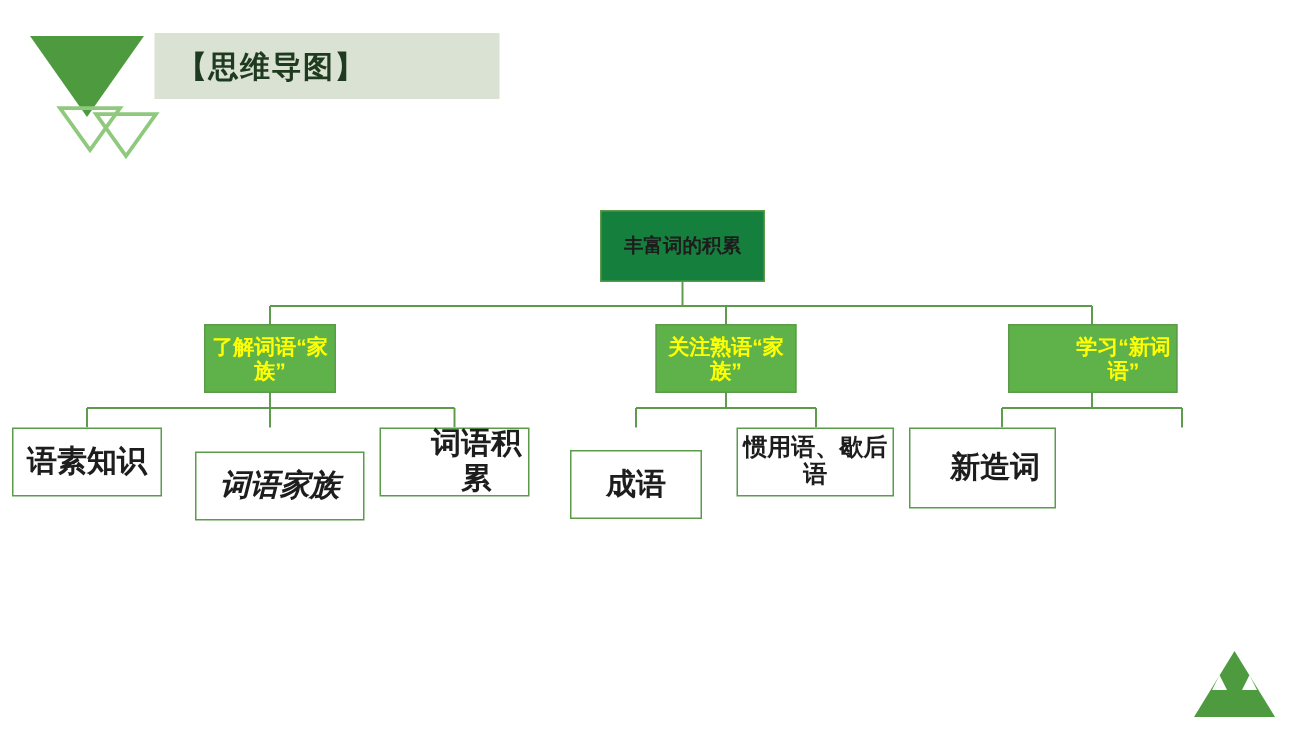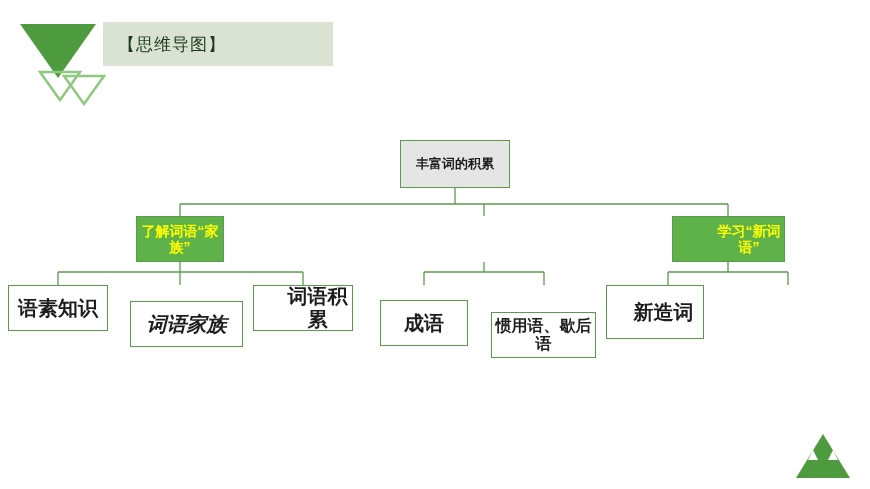--- a/index.html
+++ b/index.html
@@ -24,22 +24,22 @@
     height: 44px;
     background: #d9e2d3;
   }
   .header-title {
     position: absolute;
     left: 118px;
     top: 26px;
     width: 230px;
     height: 38px;
     line-height: 38px;
-    font-size: 17px;
-    font-weight: normal;
+    font-size: 20px;
+    font-weight: bold;
     color: #1f3b1f;
     letter-spacing: 1px;
     white-space: nowrap;
   }
 
   
   .deco-tl {
     position: absolute;
     left: 18px;
     top: 20px;
@@ -78,21 +78,21 @@
     display: flex;
     align-items: center;
     justify-content: center;
     text-align: center;
     font-weight: bold;
     line-height: 1.15;
   }
 
   
   .node-root {
-    background: #e5e5e5;
+    background: #15803d;
     border: 1.2px solid #5b9b4a;
     color: #1d1d1d;
     font-size: 13px;
     padding: 2px 0;
   }
 
   
   .node-mid {
     background: #5fb14a;
     color: #ffff00;
@@ -155,24 +155,25 @@
       <line x1="728" y1="152" x2="728" y2="162"></line>
       <line x1="668" y1="162" x2="788" y2="162"></line>
       <line x1="668" y1="162" x2="668" y2="175"></line>
       <line x1="788" y1="162" x2="788" y2="175"></line>
     </g>
   </svg>
 
   <div class="node node-root" style="left:400px; top:30px; width:110px; height:48px;">丰富词的积累</div>
 
   <div class="node node-mid" style="left:136px; top:106px; width:88px; height:46px;text-align:center;">了解词语“家族”</div>
+  <div class="node node-mid" style="left:437px; top:106px; width:94px; height:46px;">关注熟语“家族”</div>
   <div class="node node-mid" style="left:672px; top:106px; width:113px; height:46px;padding-left:44px;">学习“新词语”</div>
 
   <div class="node node-leaf" style="left:8px; top:175px; width:100px; height:46px;">语素知识</div>
   <div class="node node-leaf" style="left:130px; top:191px; width:113px; height:46px;font-style:italic;">词语家族</div>
   <div class="node node-leaf" style="left:253px; top:175px; width:100px; height:46px;padding-left:32px;">词语积累</div>
 
   <div class="node node-leaf" style="left:380px; top:190px; width:88px; height:46px;">成语</div>
-  <div class="node node-leaf" style="left:491px; top:175px; width:105px; height:46px; font-size:16px;margin-top:27px;">惯用语、歇后语</div>
+  <div class="node node-leaf" style="left:491px; top:175px; width:105px; height:46px; font-size:16px;">惯用语、歇后语</div>
 
   <div class="node node-leaf" style="left:606px; top:175px; width:98px; height:54px;padding-left:20px;">新造词</div>
 
 </div>
 
 </body></html>

